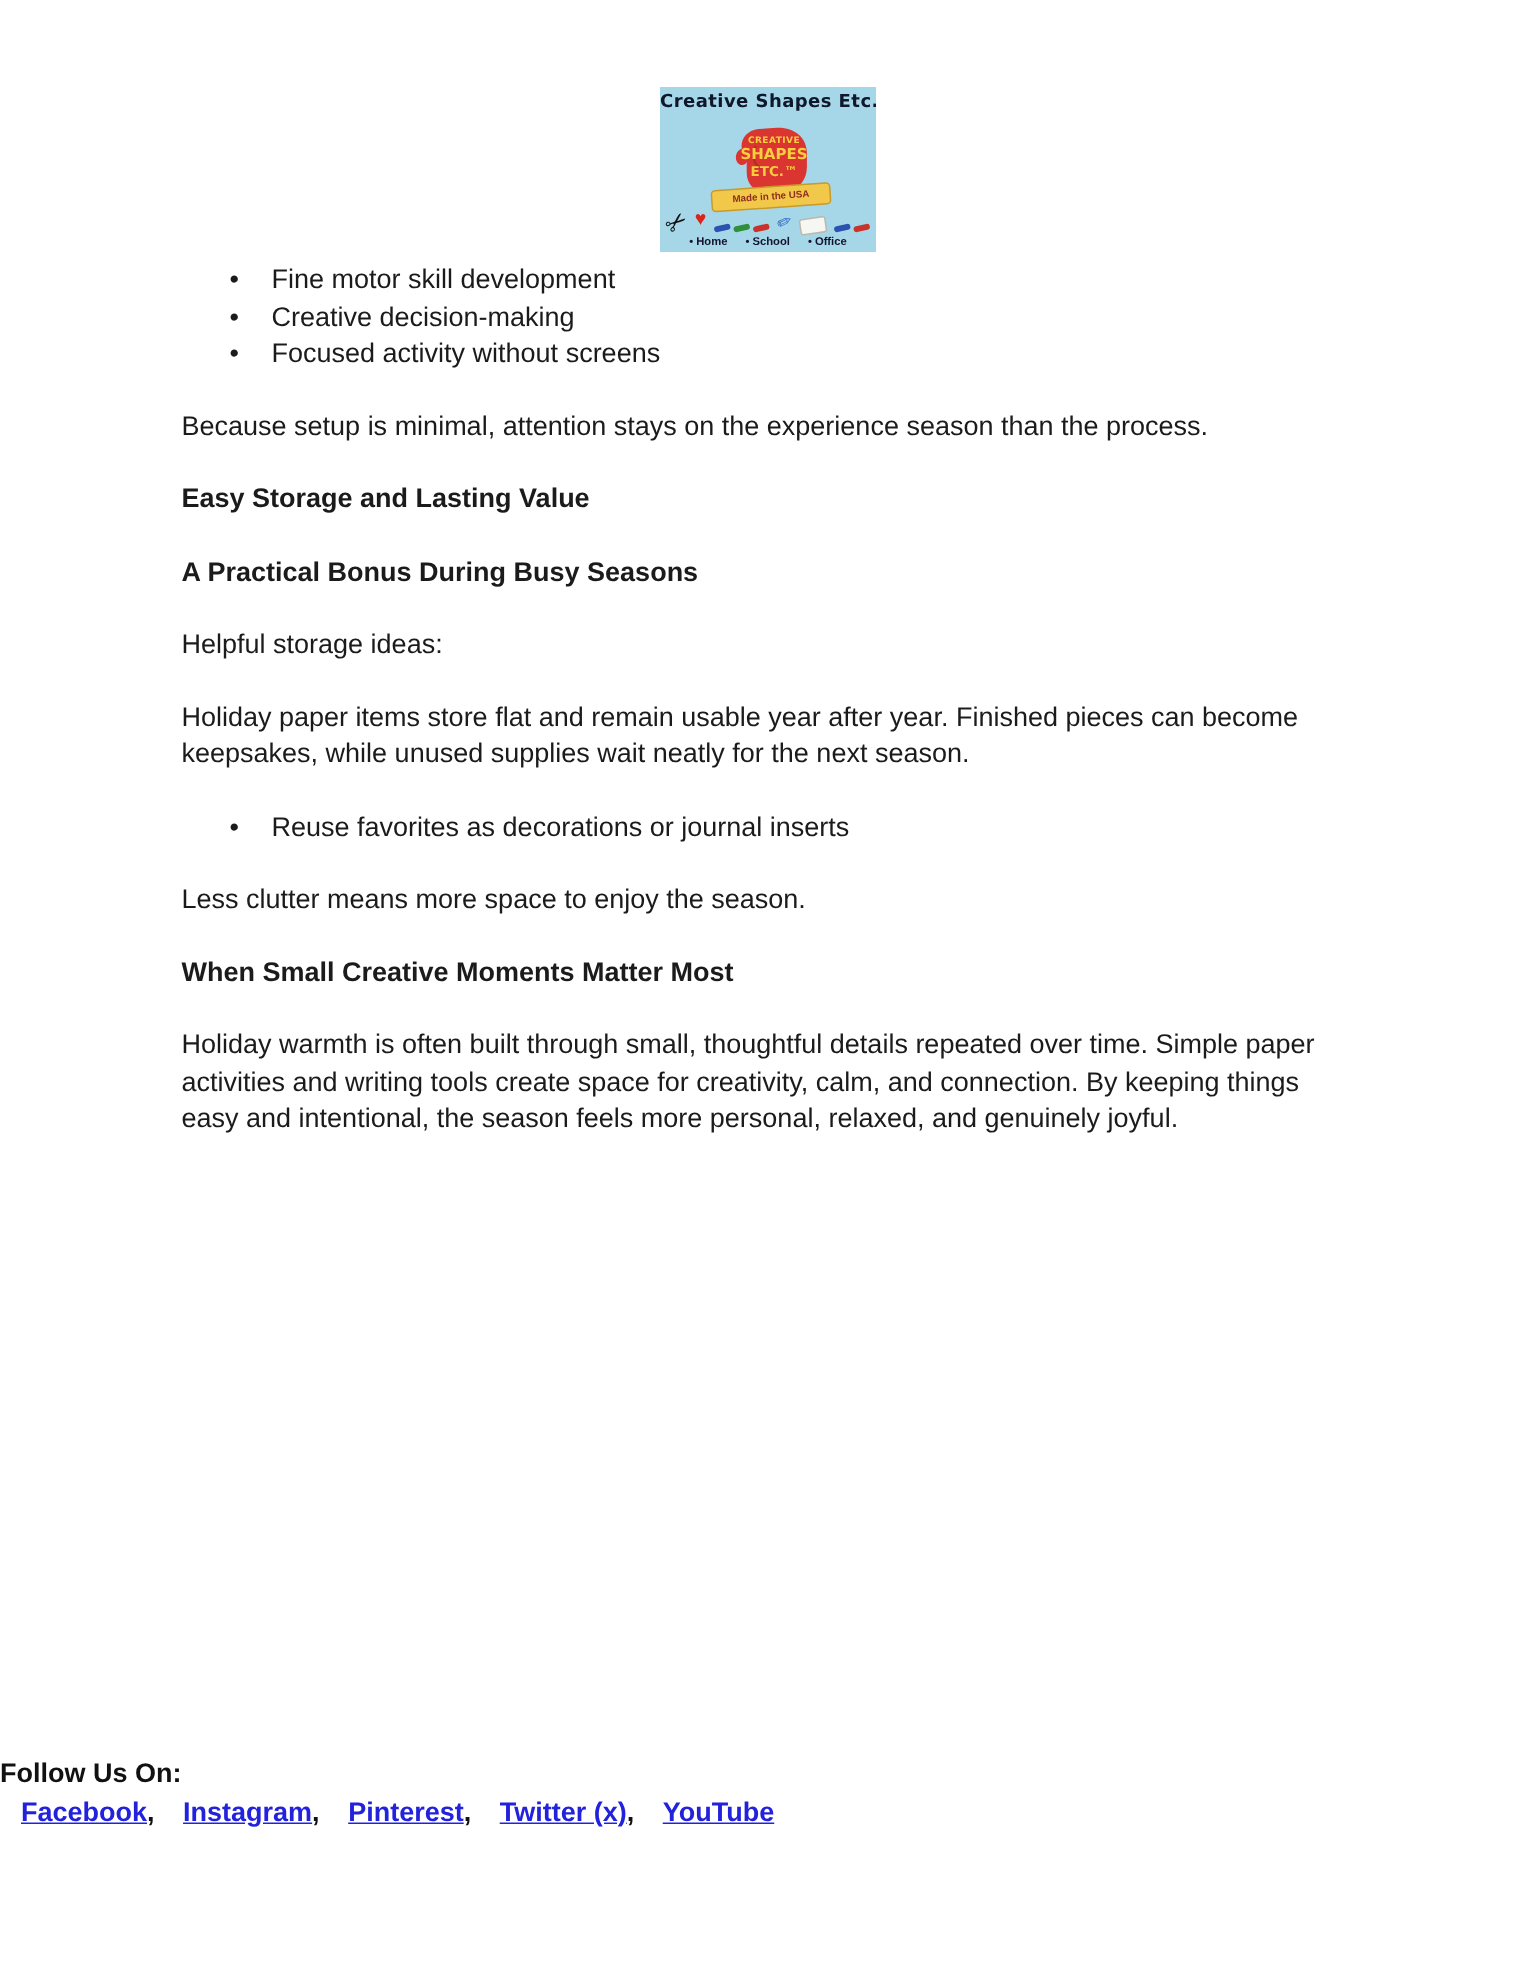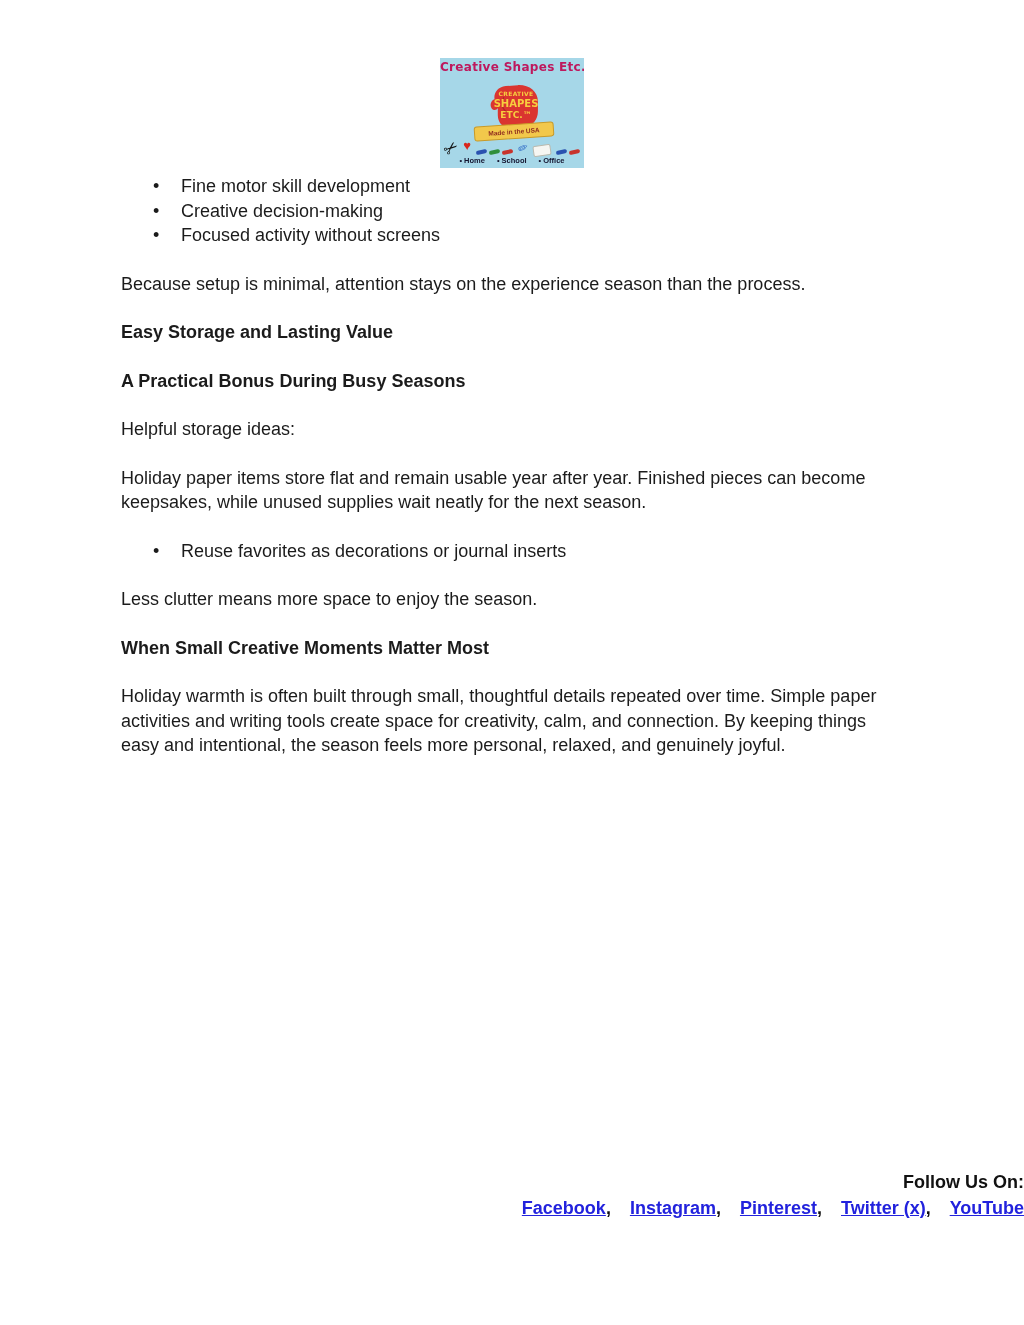--- a/index.html
+++ b/index.html
@@ -26,21 +26,21 @@
     background: #a6d7e8;
     overflow: hidden;
   }
   .logo-title {
     position: absolute; top: 2px; left: 0; right: 0;
     text-align: center;
     font-family: "DejaVu Sans", sans-serif;
     font-weight: bold;
     font-size: 12px;
     letter-spacing: 0.3px;
-    color: #be185d;
+    color: #0f172a;
     white-space: nowrap;
   }
   .elephant-wrap {
     position: absolute; top: 17px; left: 48px;
     width: 56px; height: 66px;
   }
   .elephant-wrap svg { width: 100%; height: 100%; display: block; }
   .elephant-text {
     position: absolute; left: 0; right: 0;
     text-align: center;
@@ -115,21 +115,21 @@
     content: "\2022";
     position: absolute;
     left: 32px;
     font-size: 18px;
   }
 
   
   .footer {
     position: absolute;
     top: 1170px; left: 0; right: 0;
-    text-align: right;
+    text-align: left;
   }
   .footer-heading {
     font-size: 18px; font-weight: bold; line-height: 24.5px;
     color: #111;
     margin: 0;
   }
   .footer-links {
     font-size: 18px; font-weight: bold; line-height: 26px;
     color: #111;
   }

